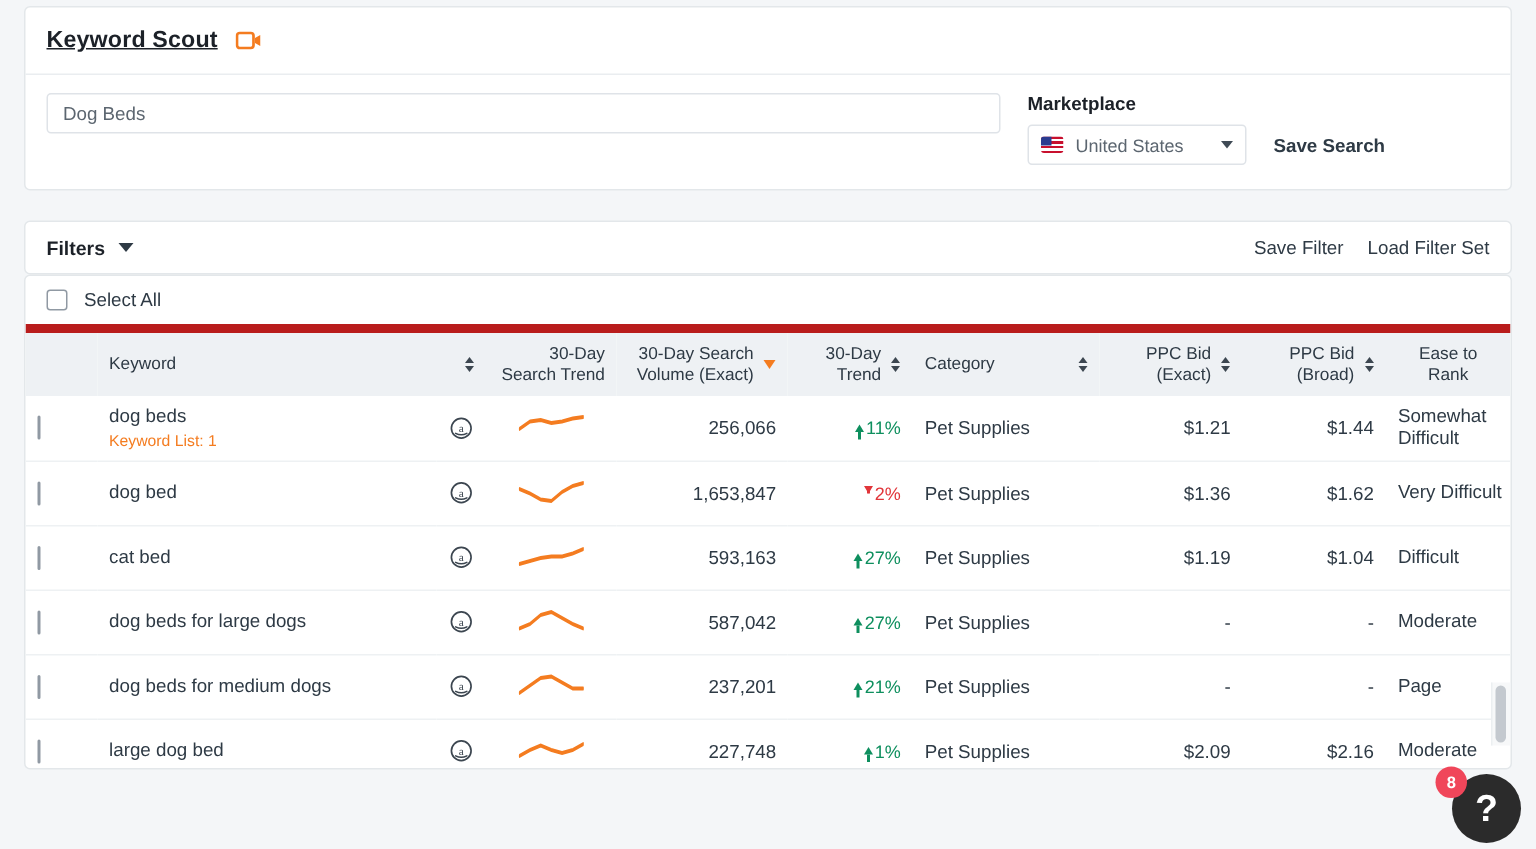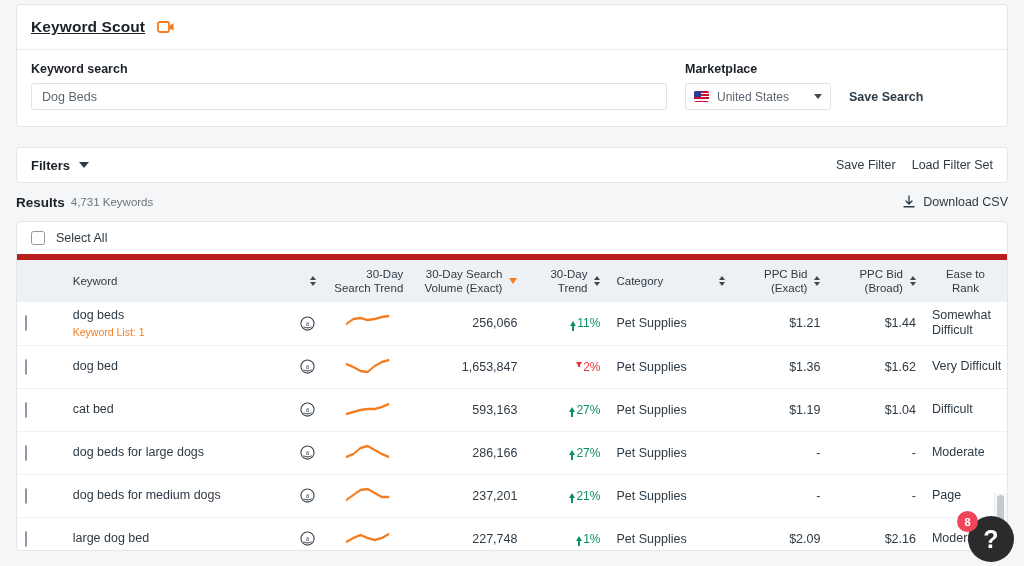--- a/index.html
+++ b/index.html
@@ -193,21 +193,20 @@
       <span class="video-icon">
         <svg width="18" height="14" viewBox="0 0 18 14">
           <rect x="1" y="2" width="11" height="10" rx="1.8" fill="none" stroke="#f47c20" stroke-width="1.8"></rect>
           <path d="M13 5.3 L16.5 3.3 L16.5 10.7 L13 8.7 Z" fill="#f47c20"></path>
         </svg>
       </span>
     </div>
 
     <div class="search-body">
       <div class="kw-group">
-        <div class="field-label">Keyword search</div>
         <input class="kw-input" type="text" value="Dog Beds" style="">
       </div>
 
       <div class="mk-group">
         <div class="field-label">Marketplace</div>
         <div class="mk-row">
           <div class="mk-select">
             <span class="flag">
               <span class="stripes"></span>
                 <span class="canton"></span>
@@ -225,31 +224,20 @@
     <div class="filters-left">
       <span class="filters-label">Filters</span>
       <span class="chev"></span>
     </div>
     <div class="filters-right">
       <span class="flink">Save Filter</span>
       <span class="flink">Load Filter Set</span>
     </div>
   </div>
 
-  <div class="results-row">
-    <span class="results-title">Results</span>
-    <span class="results-count">4,731 Keywords</span>
-    <span class="dl">
-      <svg width="14" height="14" viewBox="0 0 14 14">
-        <path d="M7 1 L7 8.5 M4 6 L7 9 L10 6" fill="none" stroke="#2e3a45" stroke-width="1.3" stroke-linecap="round" stroke-linejoin="round"></path>
-        <path d="M2 11.8 L12 11.8" stroke="#2e3a45" stroke-width="1.4" stroke-linecap="round"></path>
-      </svg>
-      <span class="dl-label">Download CSV</span>
-    </span>
-  </div>
 
   <div class="card table-card">
     <div class="table-top">
       <span class="cbx"></span>
       <span class="select-all">Select All</span>
     </div>
 
     <div class="tbl-wrap">
       <table class="kw">
         <colgroup>
@@ -445,21 +433,21 @@
                   </svg>
                 </span>
               </td>
               <td>
                 <span class="spark">
                   <svg width="78" height="26" viewBox="0 0 300 26" preserveAspectRatio="none">
                     <polyline points="60,17 90,14 120,8 150,6 180,10 210,14 240,17" fill="none" stroke="#f47c20" stroke-width="2.6" stroke-linecap="round" stroke-linejoin="round" transform="scale(1,1)"></polyline>
                   </svg>
                 </span>
               </td>
-              <td class="num">286,166</td>
+              <td class="num">587,042</td>
               <td>
                 <span class="trend up">
                   <span class="arrow-up"></span>
                   <span>27%</span>
                 </span>
               </td>
               <td>Pet Supplies</td>
               <td class="num">-</td>
               <td class="num">-</td>
               <td><span class="ease">Moderate</span></td>

